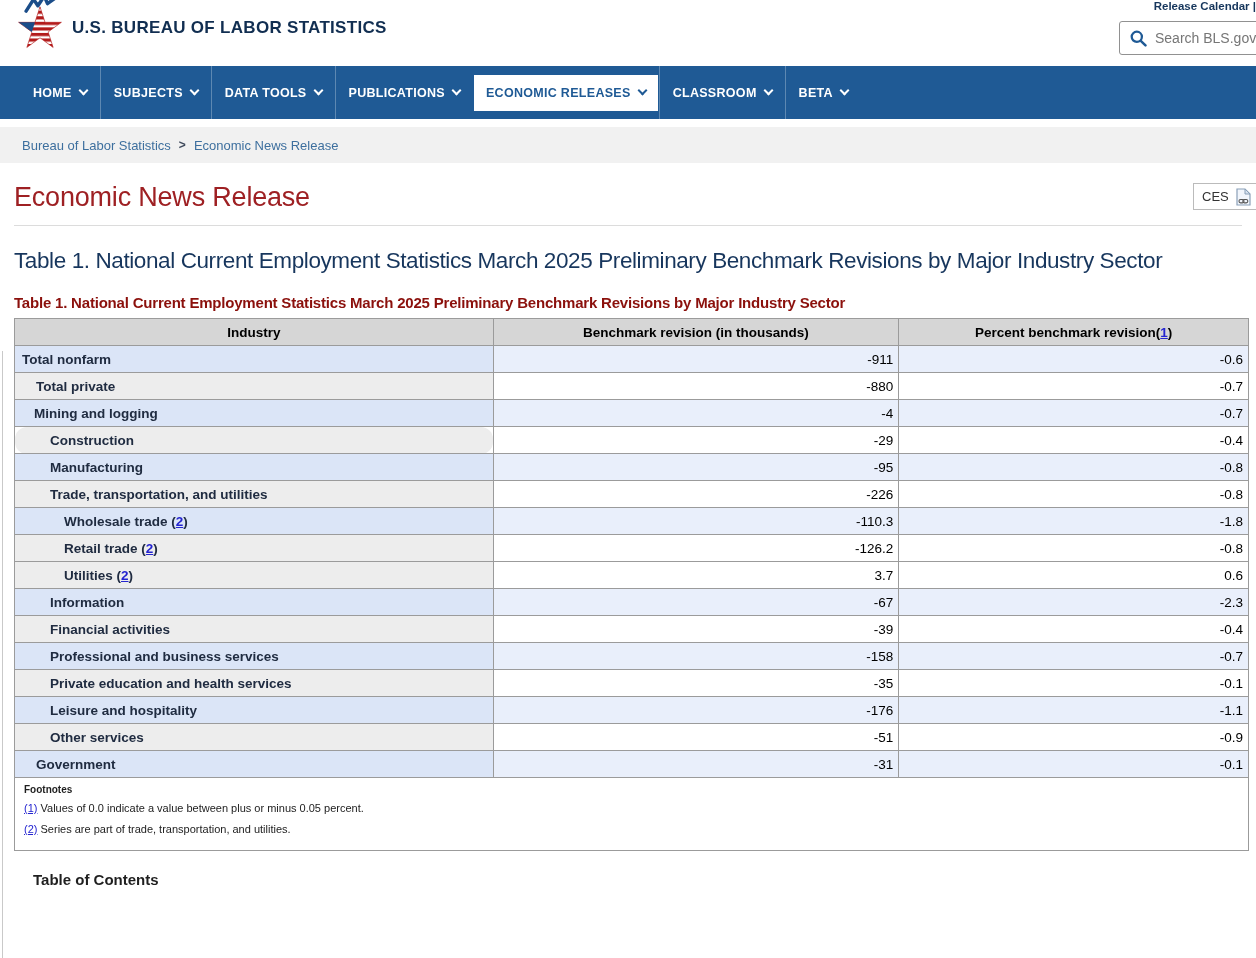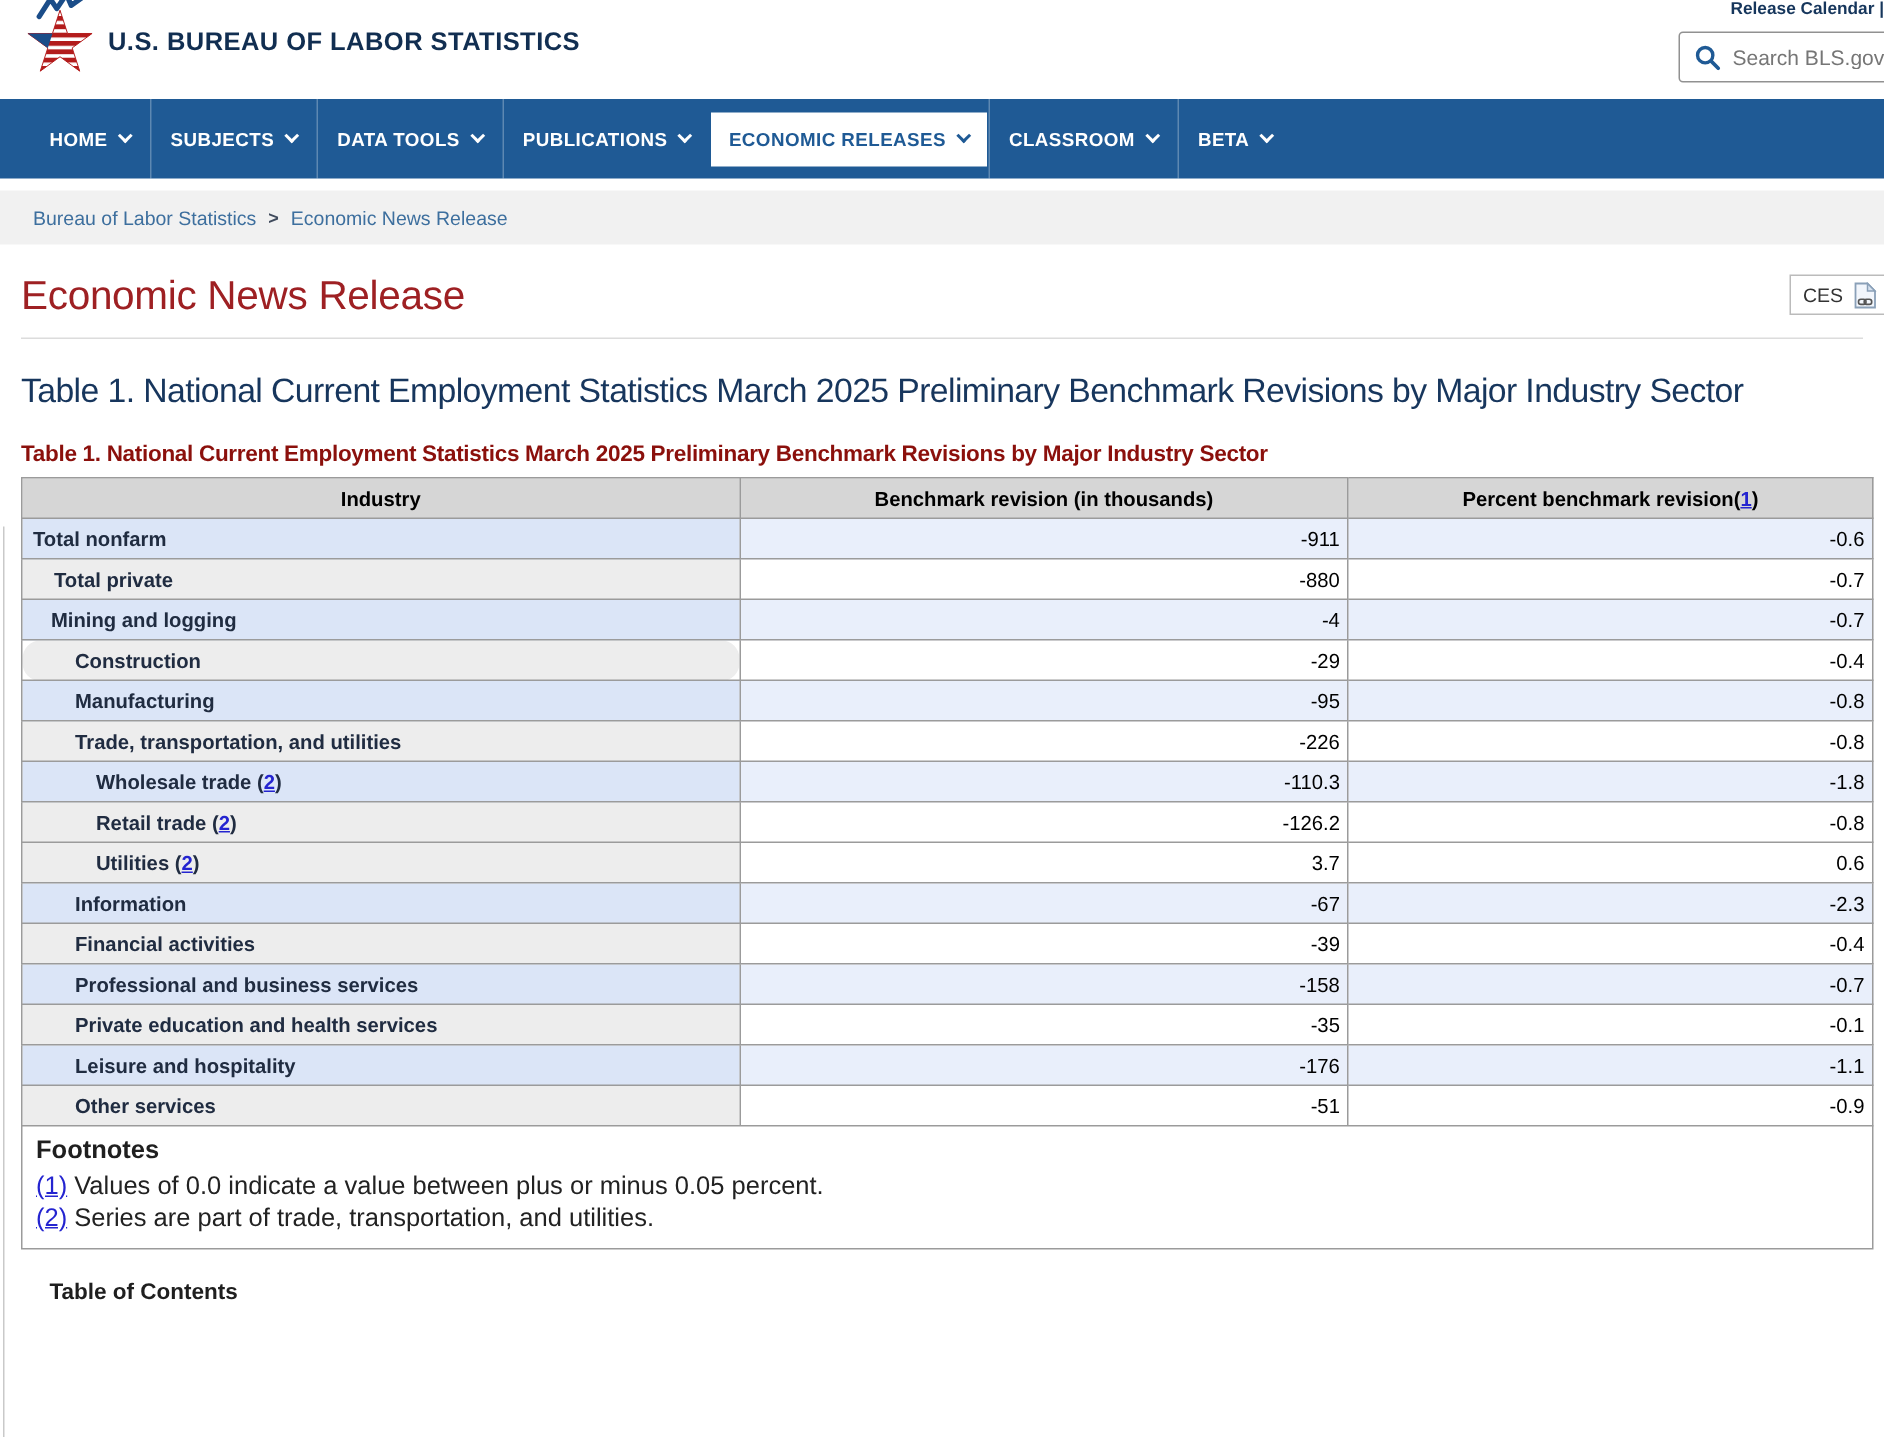--- a/index.html
+++ b/index.html
@@ -94,22 +94,22 @@
   .row-alt  .cell-industry { background:#ededed; }
   .row-alt  .cell-num      { background:#ffffff; }
   .fn-link { color:#2424d0; font-weight:bold; text-decoration:underline; }
   .paren { font-weight:bold; color:#202c41; }
 
   
   .footnotes-box {
     width:1235px; border:1px solid #9b9b9b; margin-top:-1px; background:#fff;
     padding:6px 9px 10px;
   }
-  .footnotes-title { font-size:17px; font-weight:bold; color:#1f1f1f; margin-bottom:3px; }
-  .fn-line { font-size:17px; color:#222; line-height:21px; }
+  .footnotes-title { font-size:10px; font-weight:bold; color:#1f1f1f; margin-bottom:3px; }
+  .fn-line { font-size:11px; color:#222; line-height:21px; }
   .footnote-marker { color:#2424d0; text-decoration:underline; font-weight:normal; }
 
   .toc-heading { margin:20px 0 0 19px; font-size:15px; font-weight:bold; color:#1f1f1f; }
 
   .left-rule { position:absolute; left:2px; top:351px; bottom:0; border-left:1px solid #c9c9c9; }
 </style>
 </head>
 <body>
 
 <div class="page">
@@ -277,20 +277,25 @@
           <tr class="row-blue">
             <td class="cell-industry" style="padding-left: 35px;"><span class="ind-label">Leisure and hospitality</span></td>
             <td class="cell-num">-176</td>
             <td class="cell-num">-1.1</td>
           </tr>
           <tr class="row-alt">
             <td class="cell-industry" style="padding-left: 35px;"><span class="ind-label">Other services</span></td>
             <td class="cell-num">-51</td>
             <td class="cell-num">-0.9</td>
           </tr>
+          <tr class="row-blue">
+            <td class="cell-industry" style="padding-left: 21px;"><span class="ind-label">Government</span></td>
+            <td class="cell-num">-31</td>
+            <td class="cell-num">-0.1</td>
+          </tr>
         </tbody>
     </table>
 
     <div class="footnotes-box">
       <div class="footnotes-title">Footnotes</div>
       <div>
           <div class="fn-line"><a class="footnote-marker" href="#">(1)</a><span class="fn-text"> Values of 0.0 indicate a value between plus or minus 0.05 percent.</span></div>
           <div class="fn-line"><a class="footnote-marker" href="#">(2)</a><span class="fn-text"> Series are part of trade, transportation, and utilities.</span></div>
         </div>
     </div>

